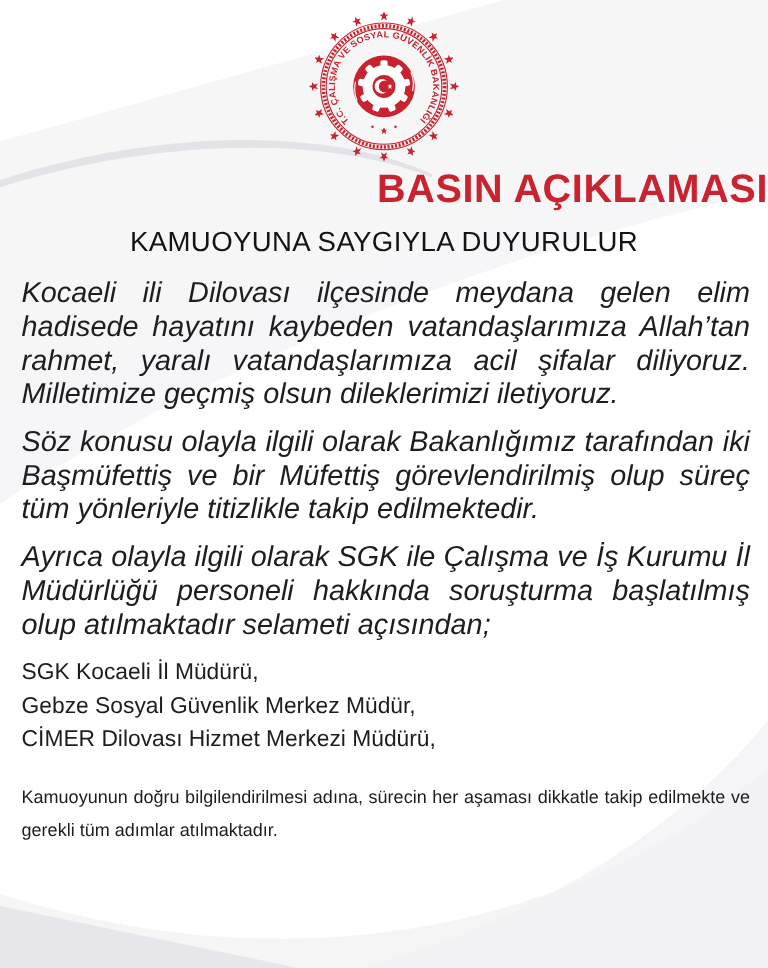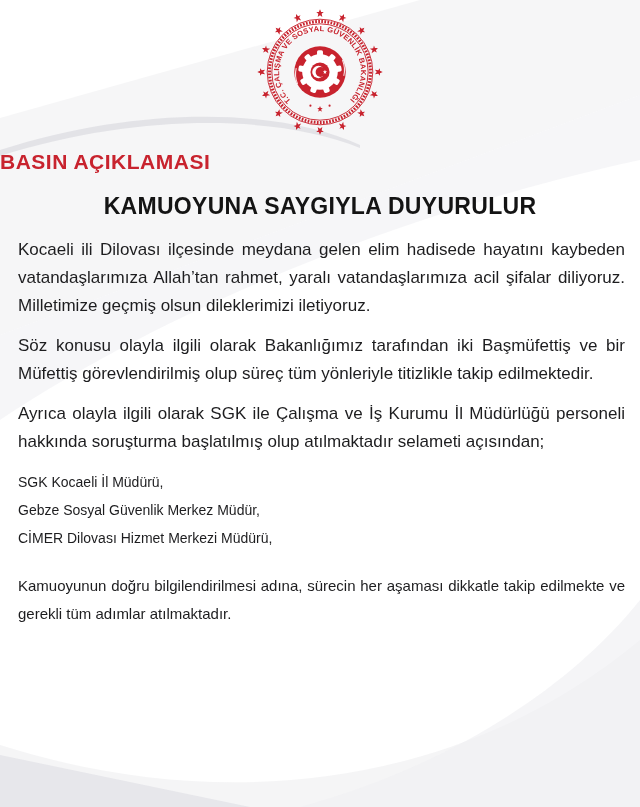--- a/index.html
+++ b/index.html
@@ -4,32 +4,32 @@
 <style>
   html,body{margin:0;padding:0;}
   body{font-family:"Liberation Sans","DejaVu Sans",sans-serif;background:#fff;}
   .canvas{position:relative;width:640px;height:807px;overflow:hidden;background:#ffffff;}
   .bg{position:absolute;inset:0;width:640px;height:807px;z-index:0;}
   .content{position:relative;z-index:1;}
 
   .seal{display:block;margin:6px auto 0;}
 
   .title{
-    margin:6px 0 0;text-align:left;color:#c8232e;
-    font-size:21px;line-height:36px;font-weight:800;letter-spacing:.5px;
+    margin:1px 0 0;text-align:right;color:#c8232e;
+    font-size:33px;line-height:36px;font-weight:800;letter-spacing:.5px;
   }
   .subtitle{
     margin:13px 0 0;text-align:center;color:#141414;
-    font-size:23px;line-height:26px;font-weight:700;letter-spacing:.3px;
+    font-size:23px;line-height:26px;font-weight:400;letter-spacing:.3px;
   }
 
   .textblock{margin-top:17px;padding:0 15px 0 18px;color:#1d1d1f;}
-  .body-par{font-size:17px;line-height:28px;text-align:justify;margin:0 0 12px;}
+  .body-par{font-size:24px;line-height:28px;text-align:justify;margin:0 0 12px;font-style:italic;}
   .roster{margin:0;}
-  .roster-item{font-size:14px;line-height:28px;text-align:justify;}
+  .roster-item{font-size:19px;line-height:28px;text-align:justify;}
   .closing{font-size:15px;line-height:28px;text-align:justify;margin:20px 0 0;}
 </style>
 </head>
 <body>
 
 <div class="canvas">
 
   <svg class="bg" viewBox="0 0 640 807" preserveAspectRatio="none" aria-hidden="true">
     <path d="M0,118 L420,0 L640,0 L640,95 L0,335 Z" fill="#ededf0" opacity="0.50"></path>
     <path d="M0,335 L640,95 L640,160 C430,205 180,300 0,420 Z" fill="#f3f3f5" opacity="0.75"></path>

